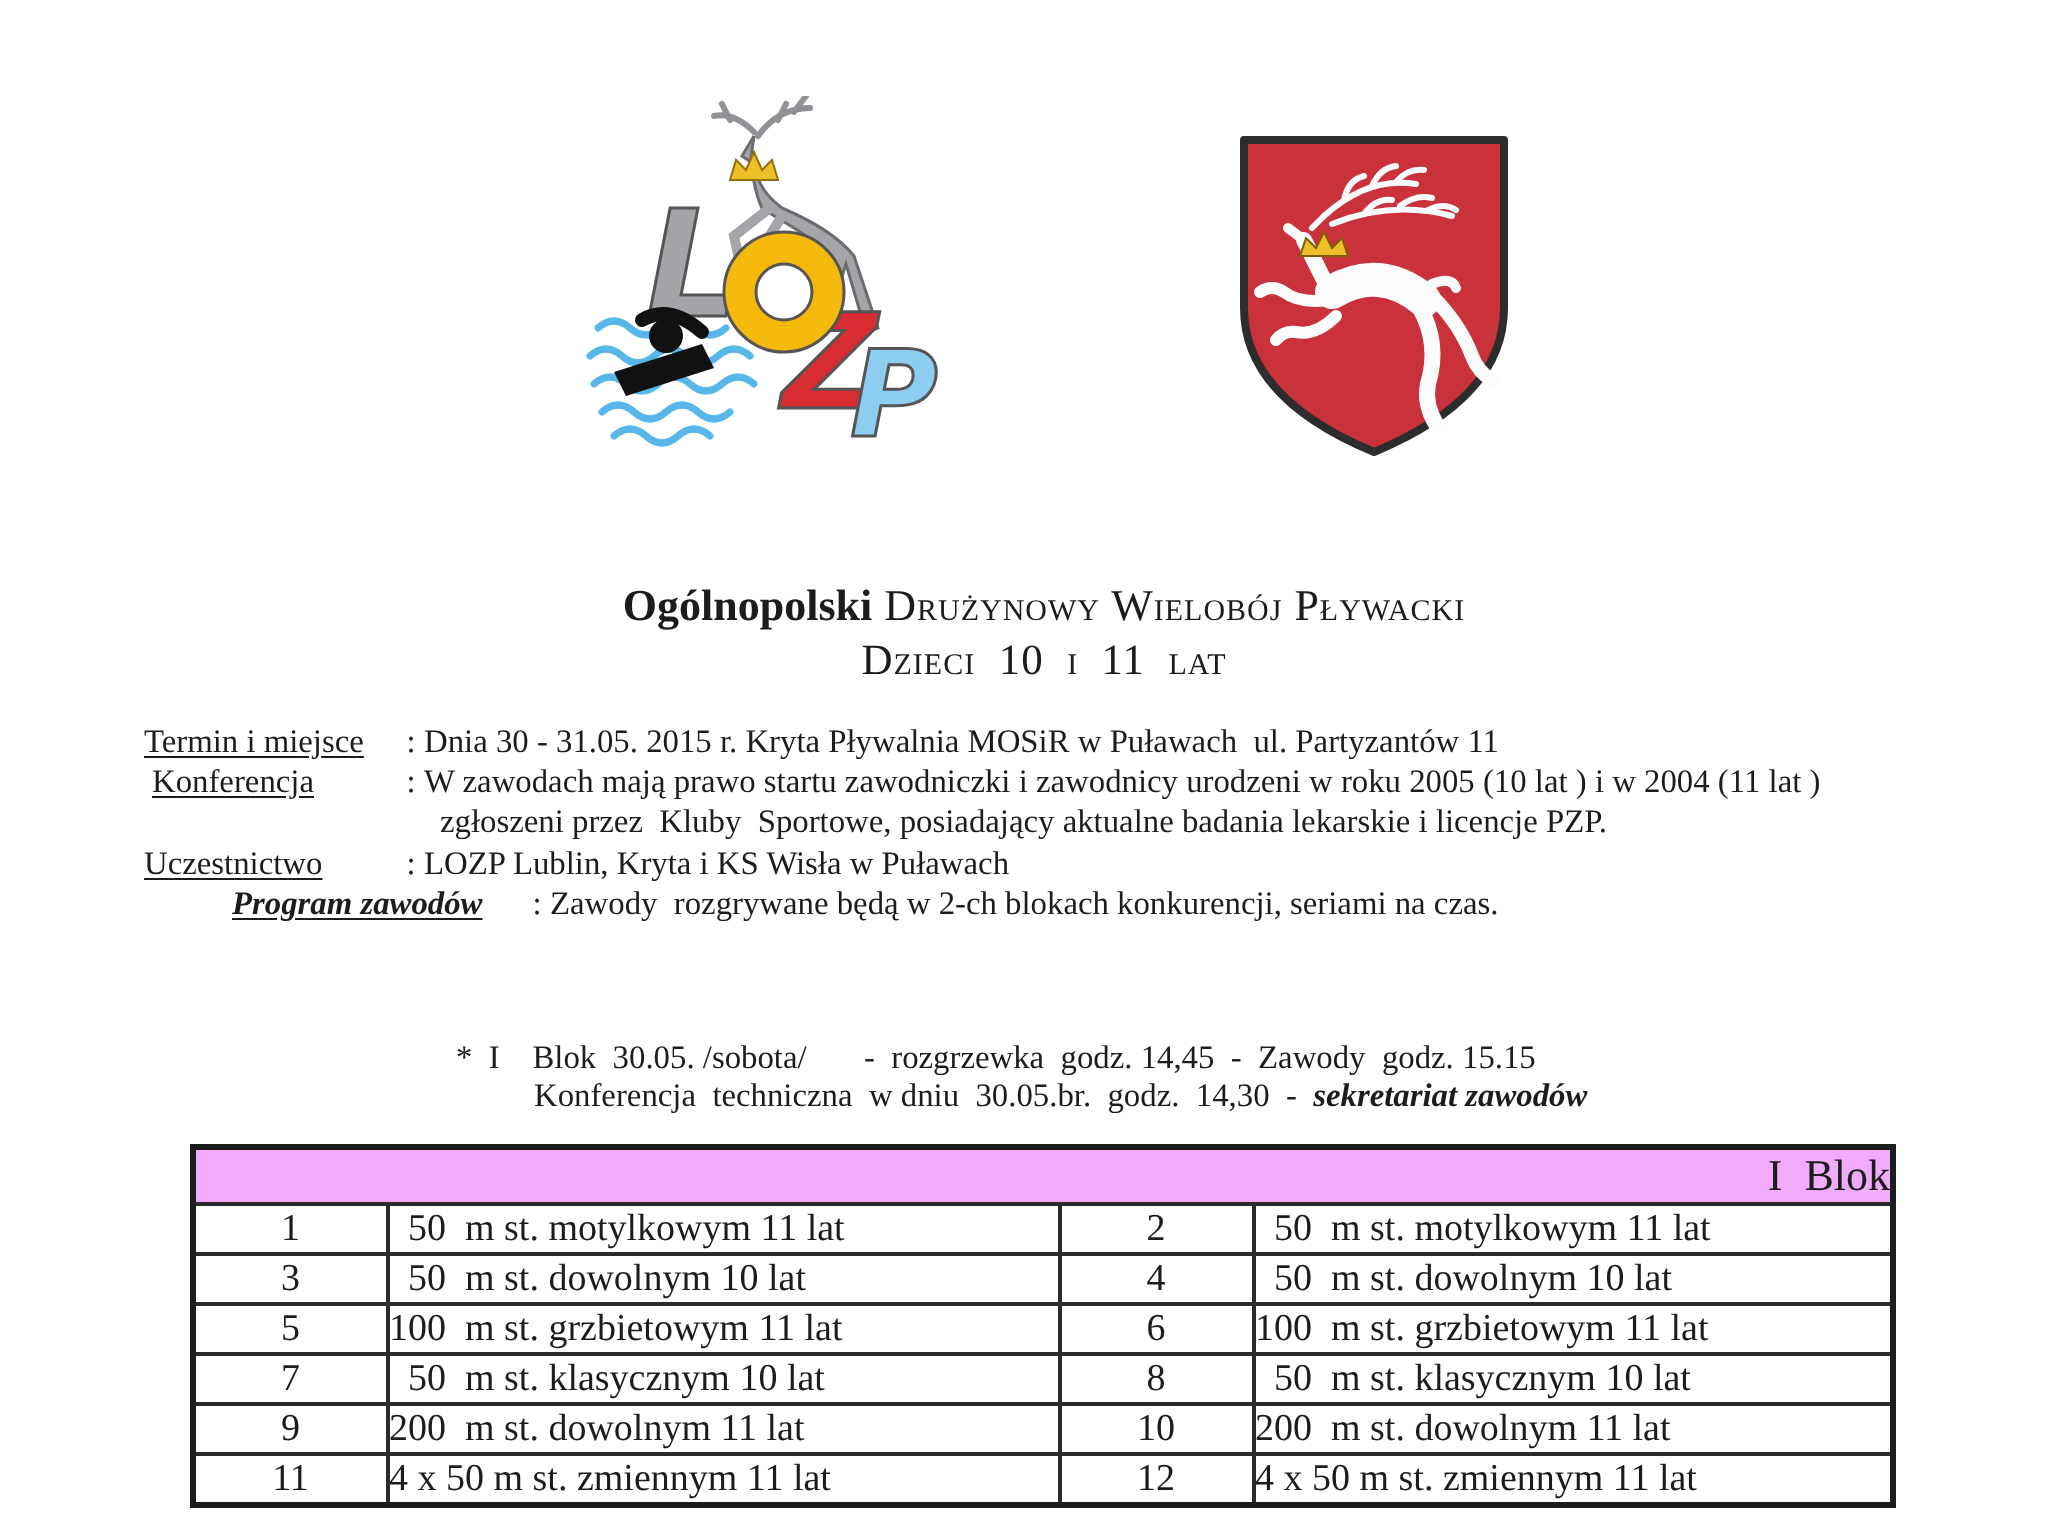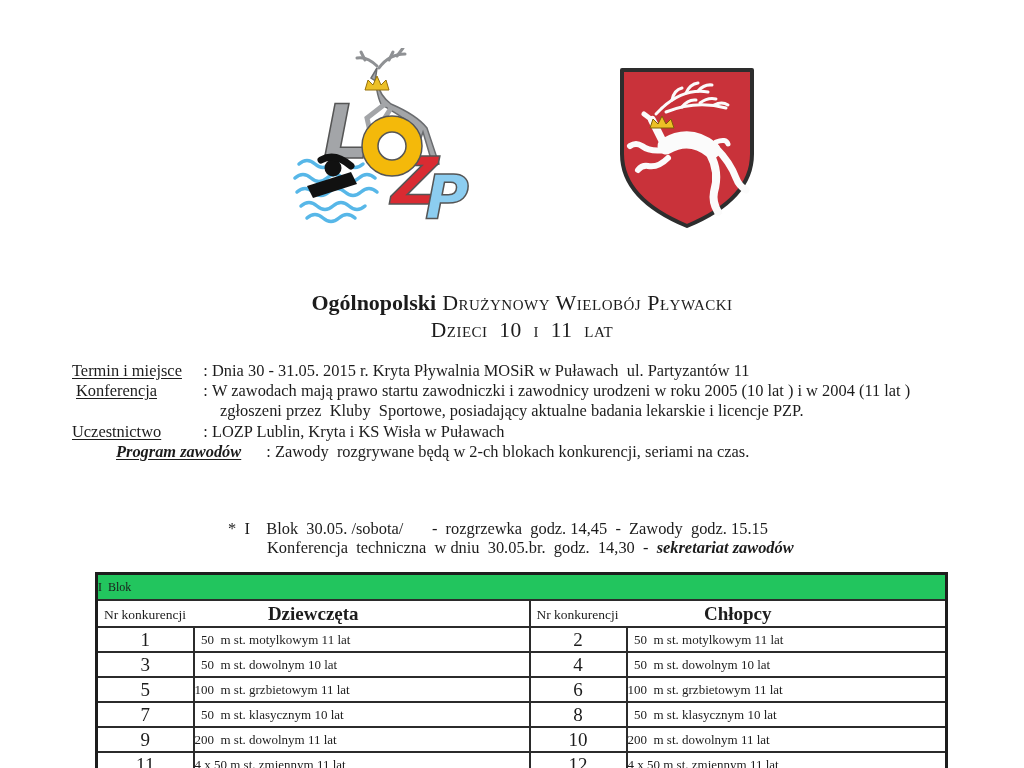--- a/index.html
+++ b/index.html
@@ -33,26 +33,26 @@
   .cont { padding-left:148px; white-space:pre; }
   
   .schedule { position:absolute; left:228px; top:484px; font-size:16.4px; line-height:18.2px; white-space:pre; }
   .conference { position:absolute; left:243px; top:538px; font-size:16.4px; white-space:pre;margin-left:24px; }
   .conference .em { font-weight:bold; font-style:italic; }
   
   table.comp { position:absolute; left:95px; top:572px; width:850px;
     border-collapse:collapse; table-layout:fixed; }
   table.comp td { border:2px solid #2b2b2b; padding:0; vertical-align:middle; }
   table.comp { border:3px solid #1d1d1d; }
-  td.block-hdr { background:#22c55e; text-align:left; font-size:12px; height:24px; white-space:pre; }
+  td.block-hdr { background:#f0abfc; text-align:right; font-size:22px; height:24px; white-space:pre; }
   td.col-hdr { position:relative; height:25px; }
   td.col-hdr .nrlab { position:absolute; left:6px; top:6px; font-size:13.5px; }
   td.col-hdr .gname { display:block; text-align:center; font-weight:bold; font-size:19px; }
   td.nr { text-align:center; font-size:19px; height:23px; }
-  td.ev { font-size:13px; white-space:pre; padding-left:6px; }
+  td.ev { font-size:19px; white-space:pre; padding-left:6px; }
 </style>
 </head>
 <body>
 
 <div id="page">
 
   <svg class="logo-lozp" viewBox="0 0 185 180" xmlns="http://www.w3.org/2000/svg">
     <g stroke="#57b7e8" stroke-width="3.5" fill="none" stroke-linecap="round">
       <path d="M6 116 q8 -7 16 0 t16 0 t16 0 t16 0"></path>
       <path d="M2 130 q8 -7 16 0 t16 0 t16 0 t16 0 t16 0"></path>
@@ -160,30 +160,20 @@
         <col style="width:97px">
         <col style="width:336px">
         <col style="width:97px">
         <col style="width:320px">
       </colgroup>
     <tbody>
         <tr>
       <td class="block-hdr" colspan="4">I  Blok</td>
     </tr>
     <tr>
-      <td class="col-hdr" colspan="2">
-        <span class="nrlab">Nr konkurencji</span>
-        <span class="gname">Dziewczęta</span>
-      </td>
-      <td class="col-hdr" colspan="2">
-        <span class="nrlab">Nr konkurencji</span>
-        <span class="gname">Chłopcy</span>
-      </td>
-    </tr>
-    <tr>
       <td class="nr">1</td>
       <td class="ev">  50  m st. motylkowym 11 lat</td>
       <td class="nr">2</td>
       <td class="ev">  50  m st. motylkowym 11 lat</td>
     </tr>
     <tr>
       <td class="nr">3</td>
       <td class="ev">  50  m st. dowolnym 10 lat</td>
       <td class="nr">4</td>
       <td class="ev">  50  m st. dowolnym 10 lat</td>

